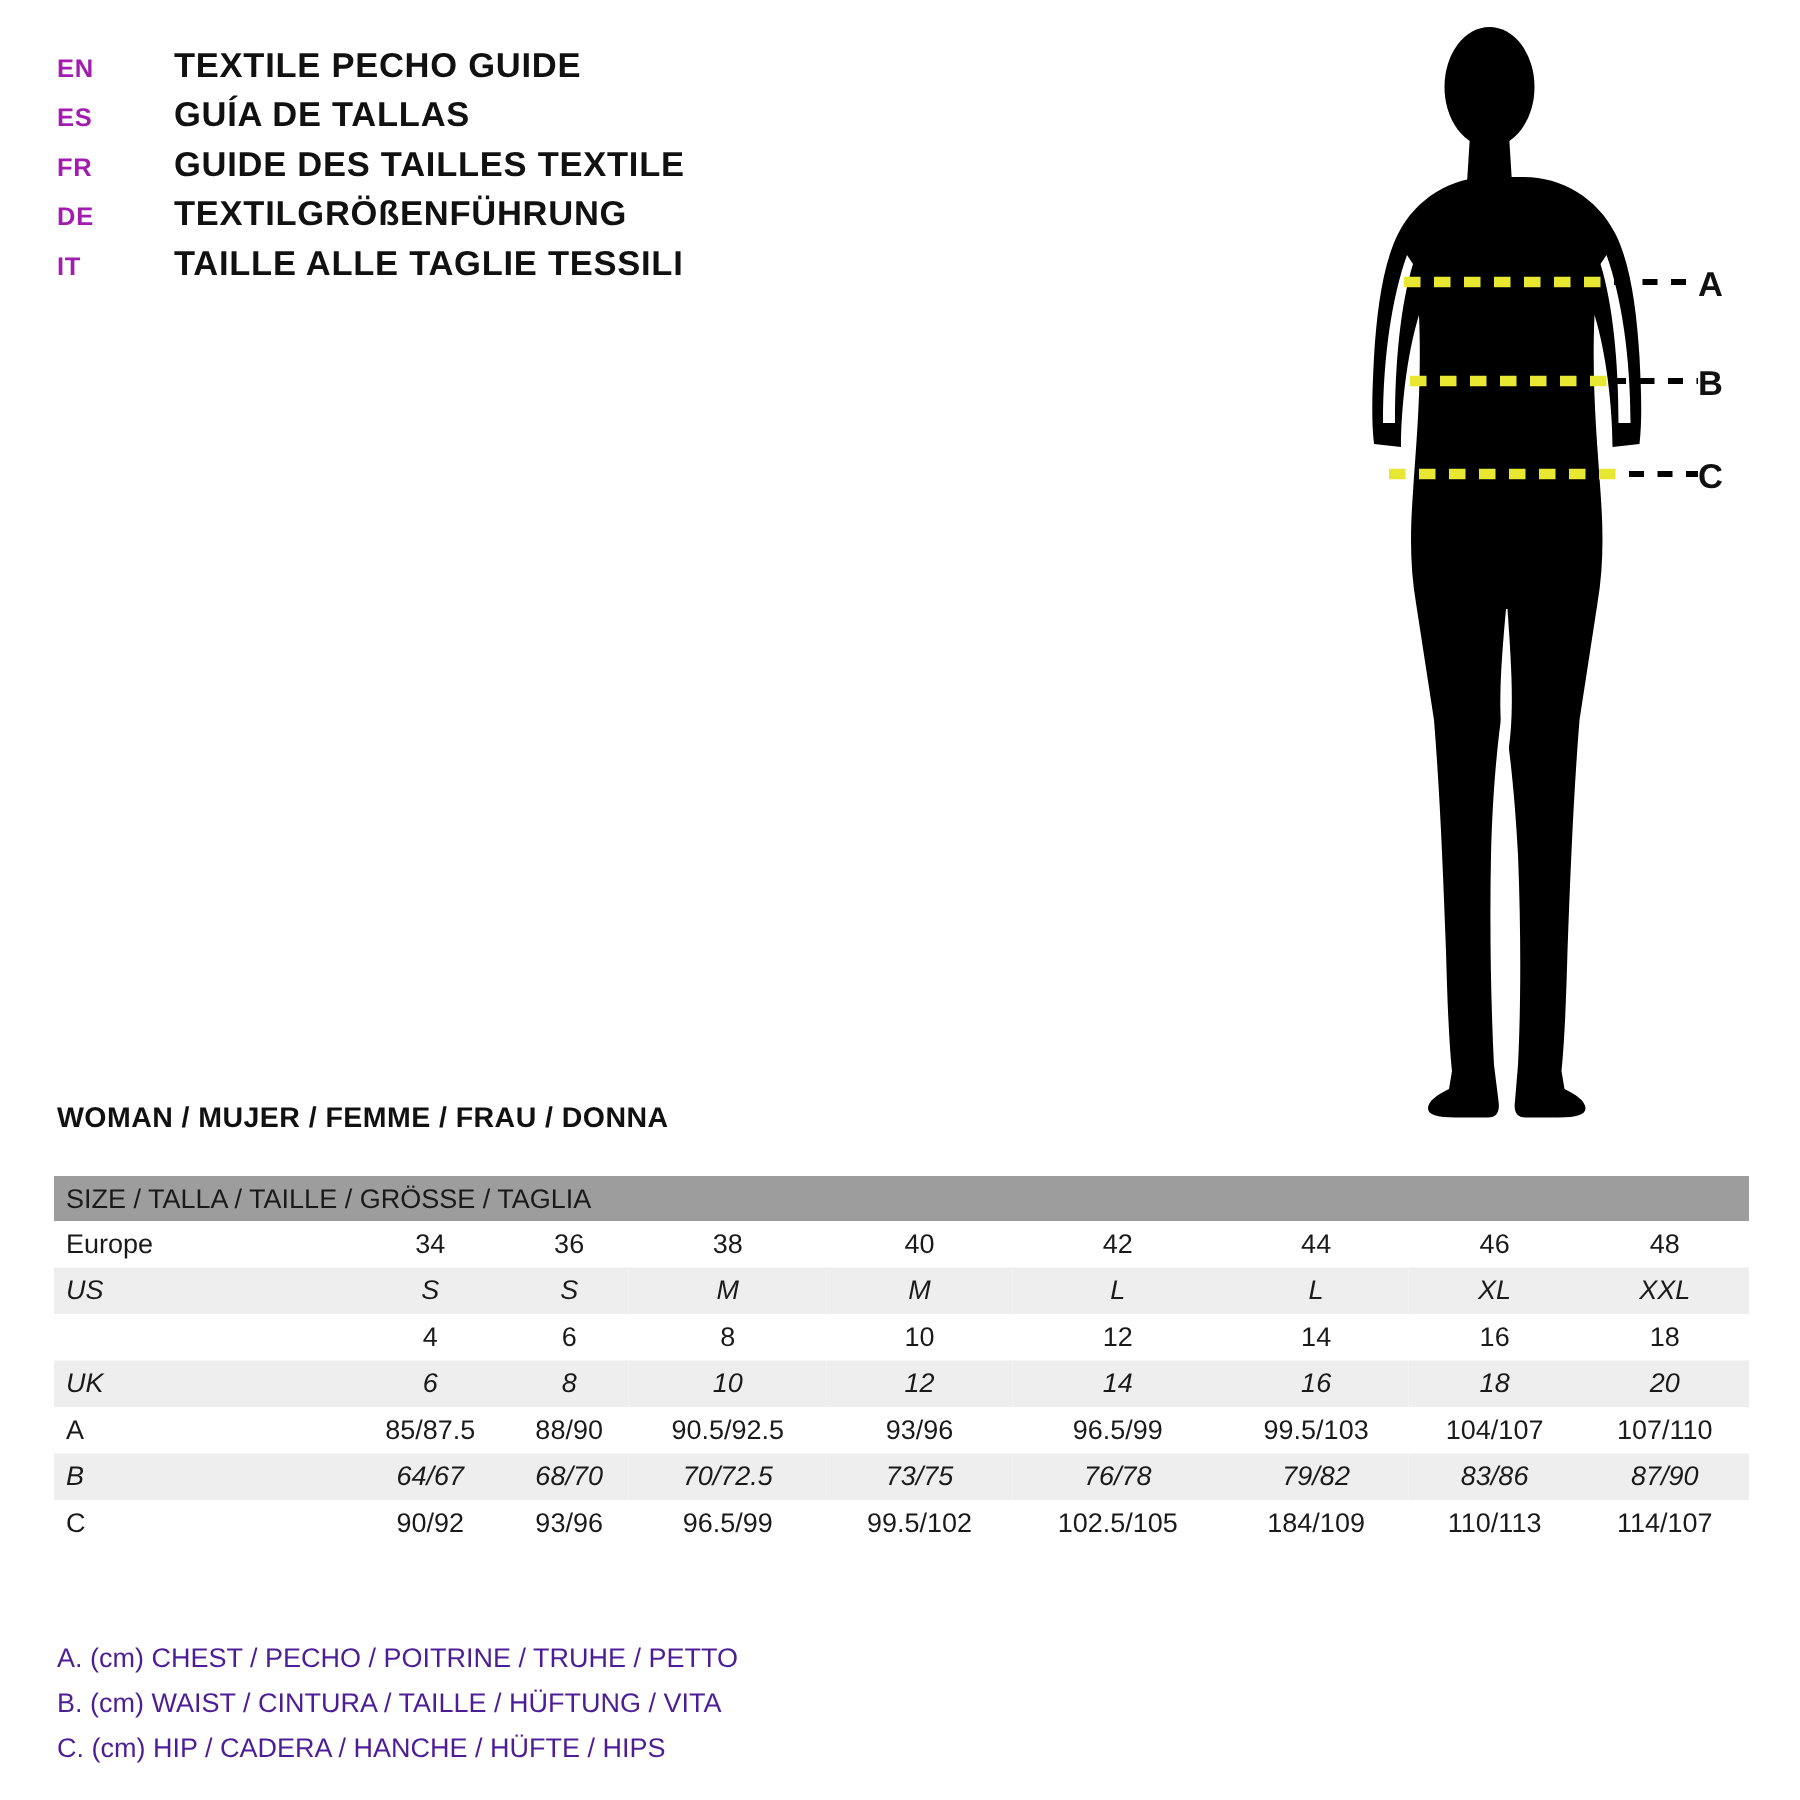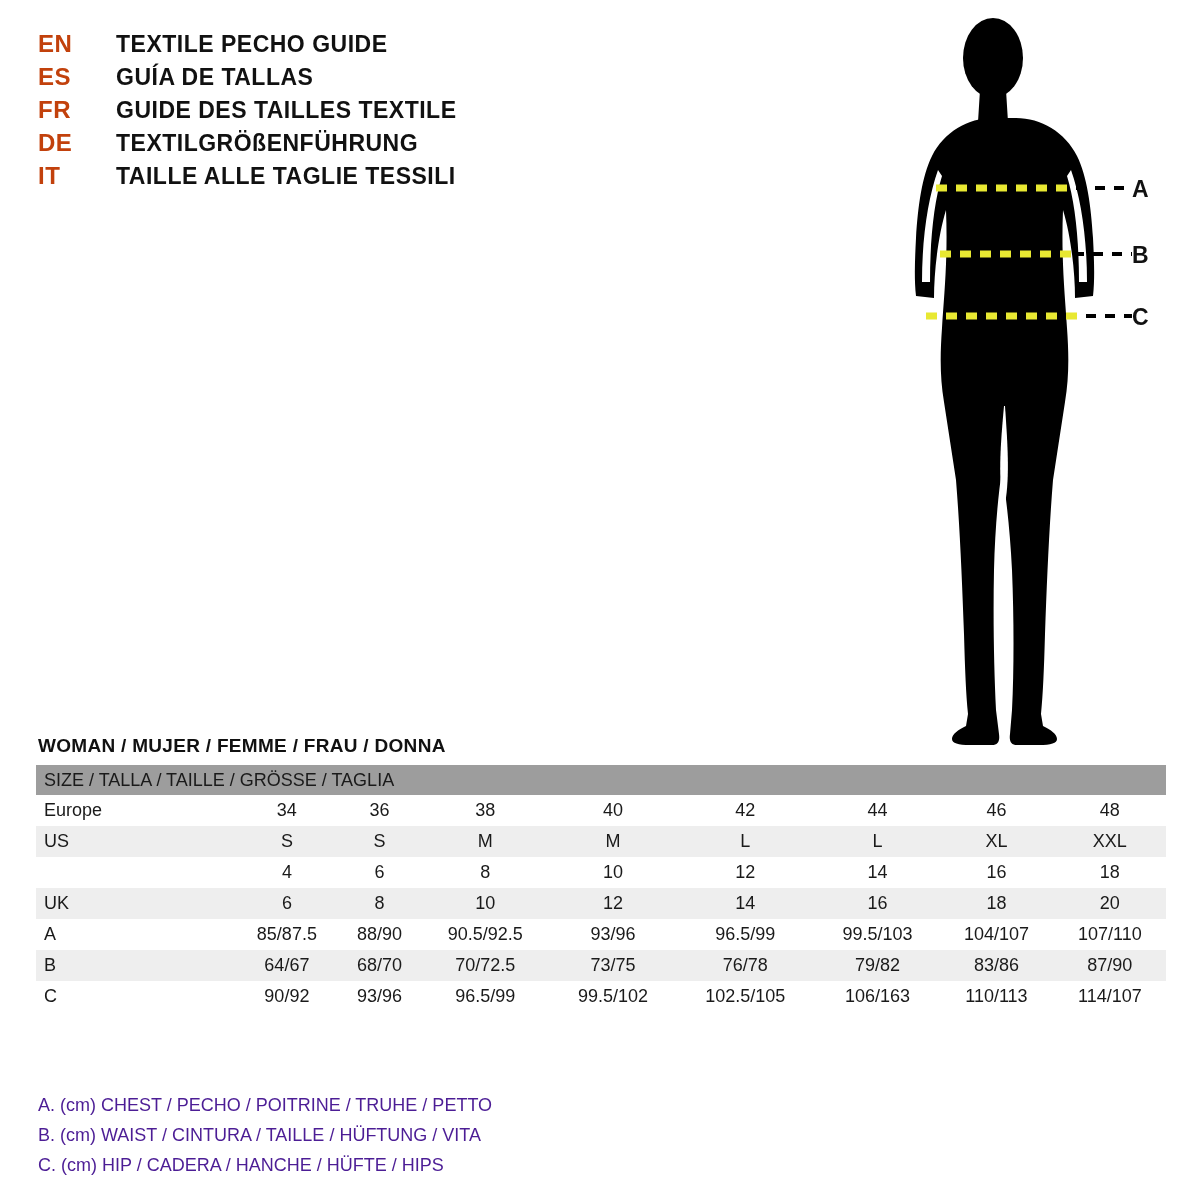--- a/index.html
+++ b/index.html
@@ -23,24 +23,24 @@
     top: 30px;
     width: 520px;
   }
   .title-row {
     display: flex;
     align-items: baseline;
     height: 33px;
   }
   .title-lang {
     width: 78px;
-    font-size: 24px;
+    font-size: 17px;
     font-weight: bold;
     letter-spacing: 0.5px;
-    color: #c2410c;
+    color: #a21caf;
   }
   .title-text {
     font-size: 23px;
     font-weight: bold;
     letter-spacing: 0.5px;
     color: #111111;
     white-space: nowrap;
   }
 
   
@@ -68,21 +68,21 @@
     font-size: 19px;
     font-weight: bold;
     letter-spacing: 0.3px;
     color: #111111;
   }
 
   
   #size-table {
     position: absolute;
     left: 36px;
-    top: 765px;
+    top: 784px;
     width: 1130px;
     border-collapse: collapse;
     font-size: 18px;
   }
   #size-table td, #size-table th {
     padding: 0;
     height: 31px;
     font-weight: normal;
     color: #1a1a1a;
     text-align: center;
@@ -95,21 +95,21 @@
     text-align: left;
     padding-left: 8px;
     height: 30px;
   }
   #size-table .row-label {
     text-align: left;
     padding-left: 8px;
     width: 190px;
     margin-top: 36px;
   }
-  #size-table tr.alt td { background: #eeeeee; }
+  #size-table tr.alt td { background: #eeeeee; font-style: italic; }
   #size-table tr.plain td { background: #ffffff; }
 
   
   #footnotes {
     position: absolute;
     left: 38px;
     top: 1090px;
     width: 700px;
   }
   .footnote {
@@ -294,21 +294,21 @@
       <td>87/90</td>
     </tr>
 
     <tr class="plain">
       <td class="row-label">C</td>
       <td>90/92</td>
       <td>93/96</td>
       <td>96.5/99</td>
       <td>99.5/102</td>
       <td>102.5/105</td>
-      <td>106/163</td>
+      <td>184/109</td>
       <td>110/113</td>
       <td>114/107</td>
     </tr>
   </tbody>
 </table>
 
 <div id="footnotes">
   <div class="footnote">A. (cm) CHEST / PECHO / POITRINE / TRUHE / PETTO</div>
   <div class="footnote">B. (cm) WAIST / CINTURA / TAILLE / HÜFTUNG / VITA</div>
   <div class="footnote">C. (cm) HIP / CADERA / HANCHE / HÜFTE / HIPS</div>

